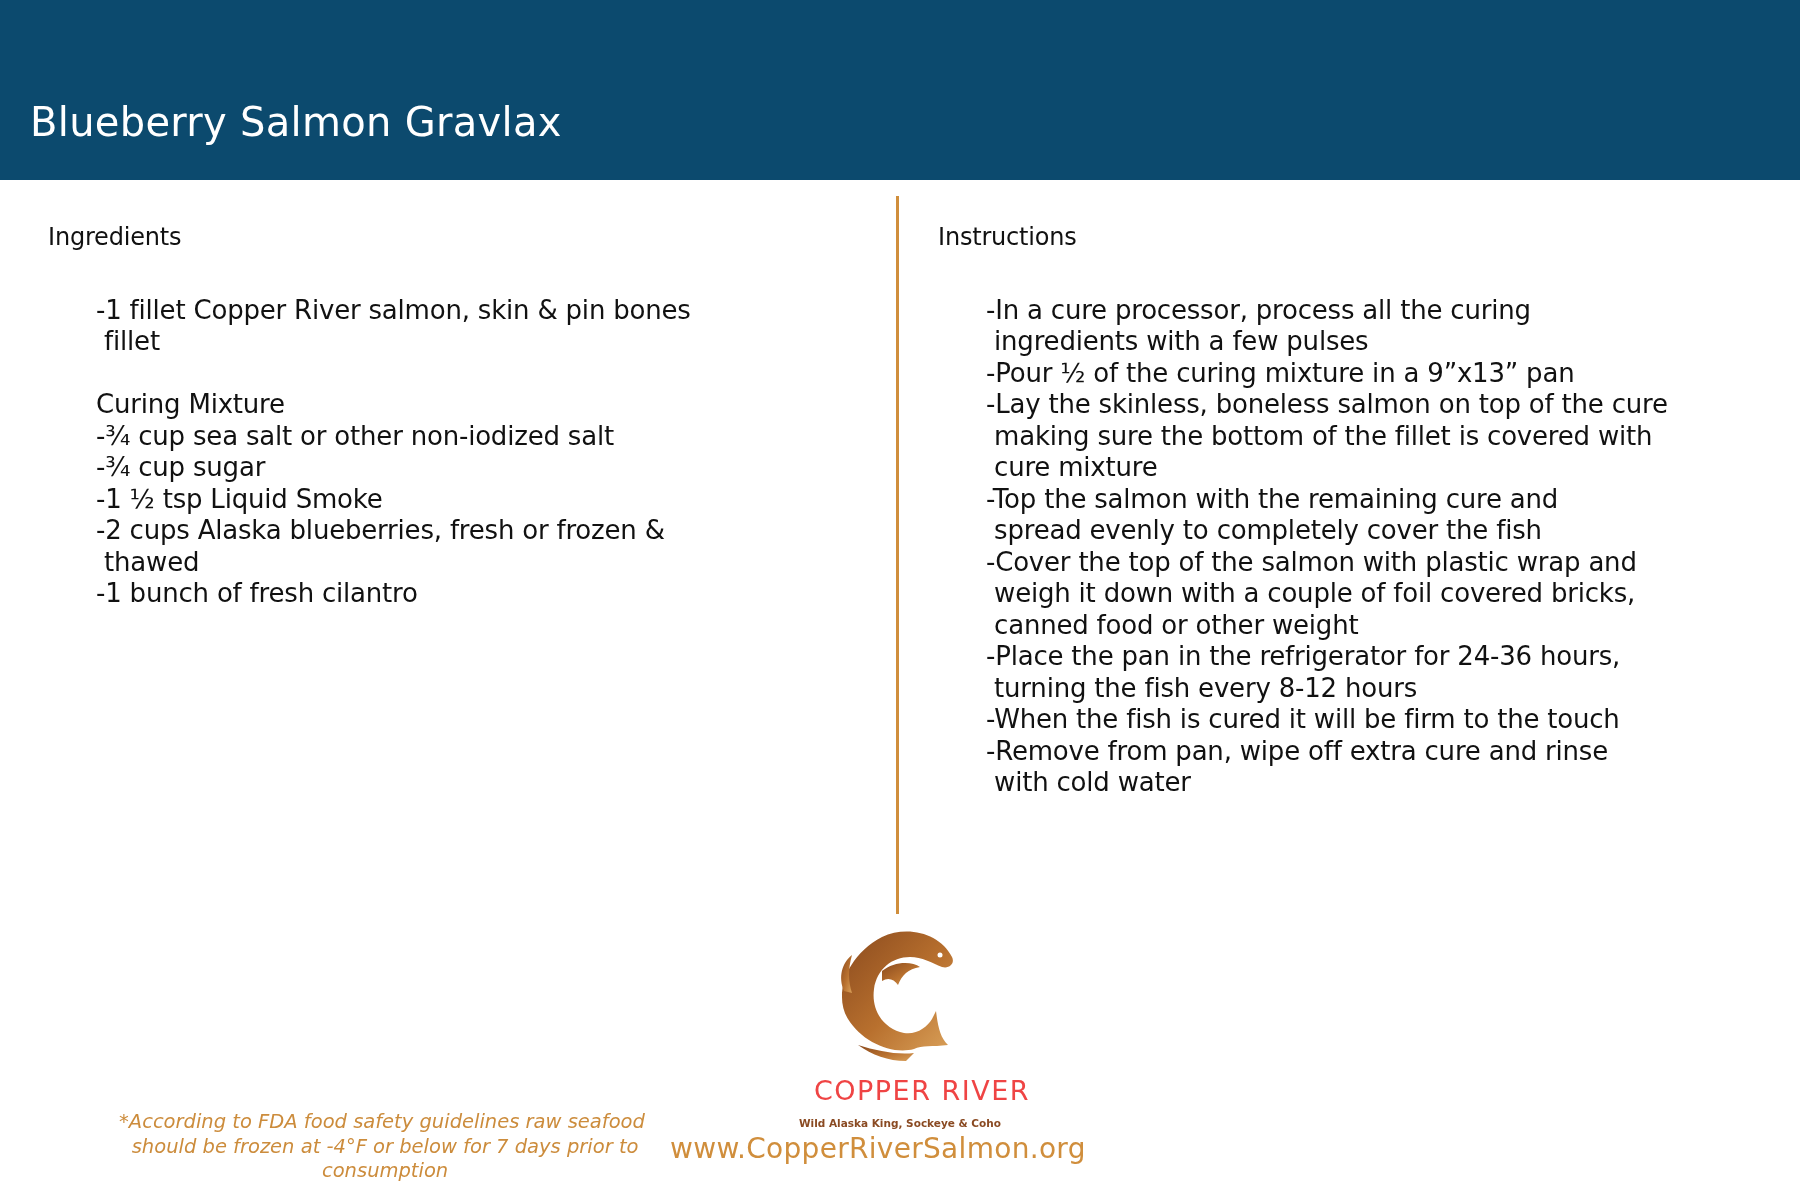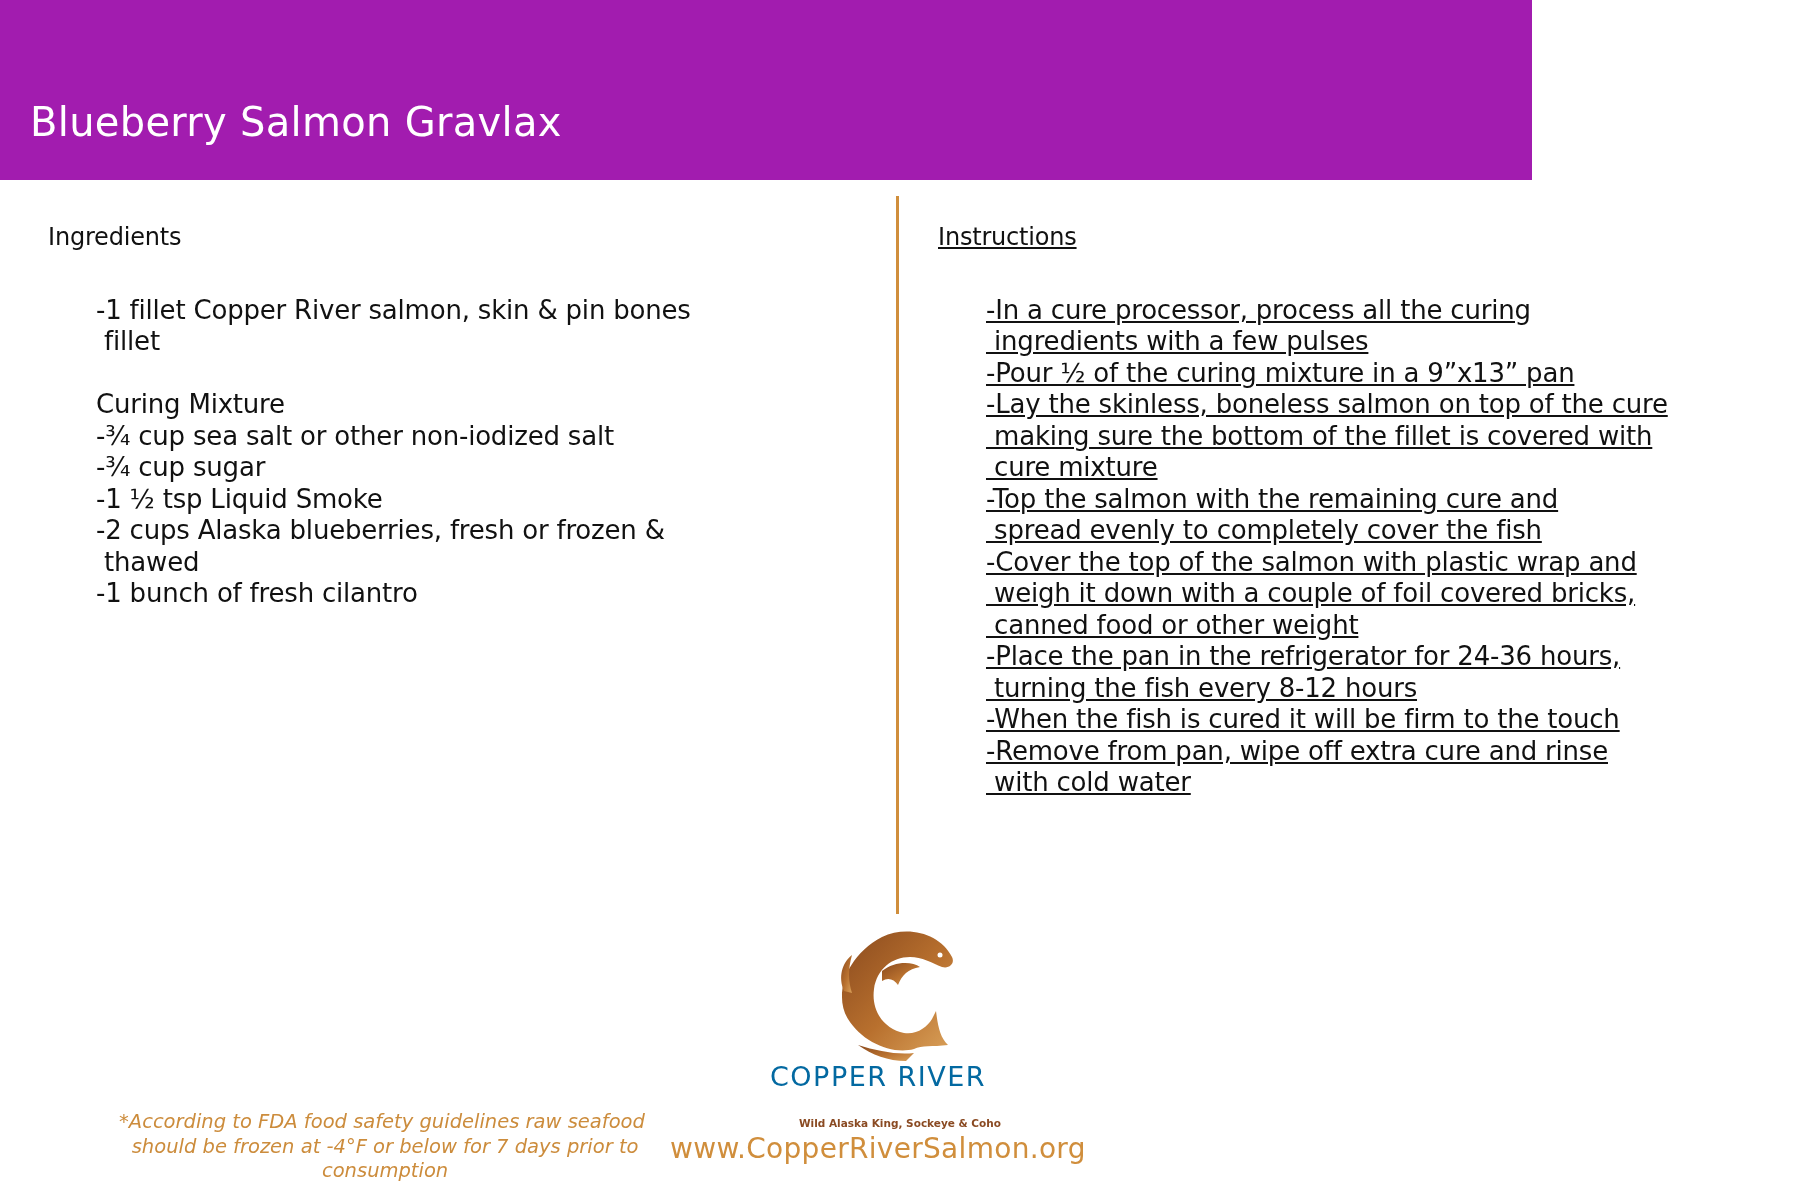--- a/index.html
+++ b/index.html
@@ -3,49 +3,49 @@
   <meta charset="utf-8">
   <style>
     html, body { margin: 0; padding: 0; }
     body {
       width: 1800px; height: 1200px; position: relative; overflow: hidden;
       background: #ffffff;
       font-family: "DejaVu Sans", sans-serif;
       color: #111111;
     }
     .header {
-      position: absolute; left: 0; top: 0; width: 1532px; height: 180px;
-      background: #a21caf;
+      position: absolute; left: 0; top: 0; width: 1800px; height: 180px;
+      background: #0c4a6e;
     }
     .header-title {
       position: absolute; left: 30px; top: 72px;
       font-size: 40px; color: #ffffff; font-weight: normal; letter-spacing: 0.3px;
       white-space: nowrap;
     }
     .col {
       position: absolute; top: 222px;
       font-size: 26px; line-height: 31.5px; letter-spacing: -0.2px;
     }
     .col-left { left: 48px; width: 800px; }
-    .col-right { left: 938px; width: 840px; text-decoration: underline; }
+    .col-right { left: 938px; width: 840px; }
     .section-heading { margin: 0; font-weight: normal; font-size: 24px; height: 31.5px; }
     .gap { height: 41px; }
     .gap2 { height: 31.5px; }
     .line { white-space: pre; margin-left: 48px; }
     .divider {
       position: absolute; left: 896px; top: 196px; width: 3px; height: 718px;
       background: #d08e3c;
     }
     .logo {
       position: absolute; left: 770px; top: 925px; width: 260px; height: 200px;
     }
     .logo svg.fish { position: absolute; left: 52px; top: 2px; }
     .logo-name {
-      position: absolute; left: 0; width: 260px; top: 136px; text-align: left;
-      color: #0369a1; font-size: 27px; letter-spacing: 1.5px; white-space: nowrap;
+      position: absolute; left: 0; width: 260px; top: 150px; text-align: right;
+      color: #ef4444; font-size: 27px; letter-spacing: 1.5px; white-space: nowrap;
     }
     .logo-tag {
       position: absolute; left: 0; width: 260px; top: 183px; text-align: center;
       color: #8a4a22; font-size: 10.5px; white-space: nowrap; font-weight: bold; margin-top: 9px;
     }
     .footnote {
       position: absolute; left: 48px; top: 1110px; width: 620px;
       font-size: 19.5px; line-height: 24.5px; font-style: italic;
       color: #cc8c3c;
     }

